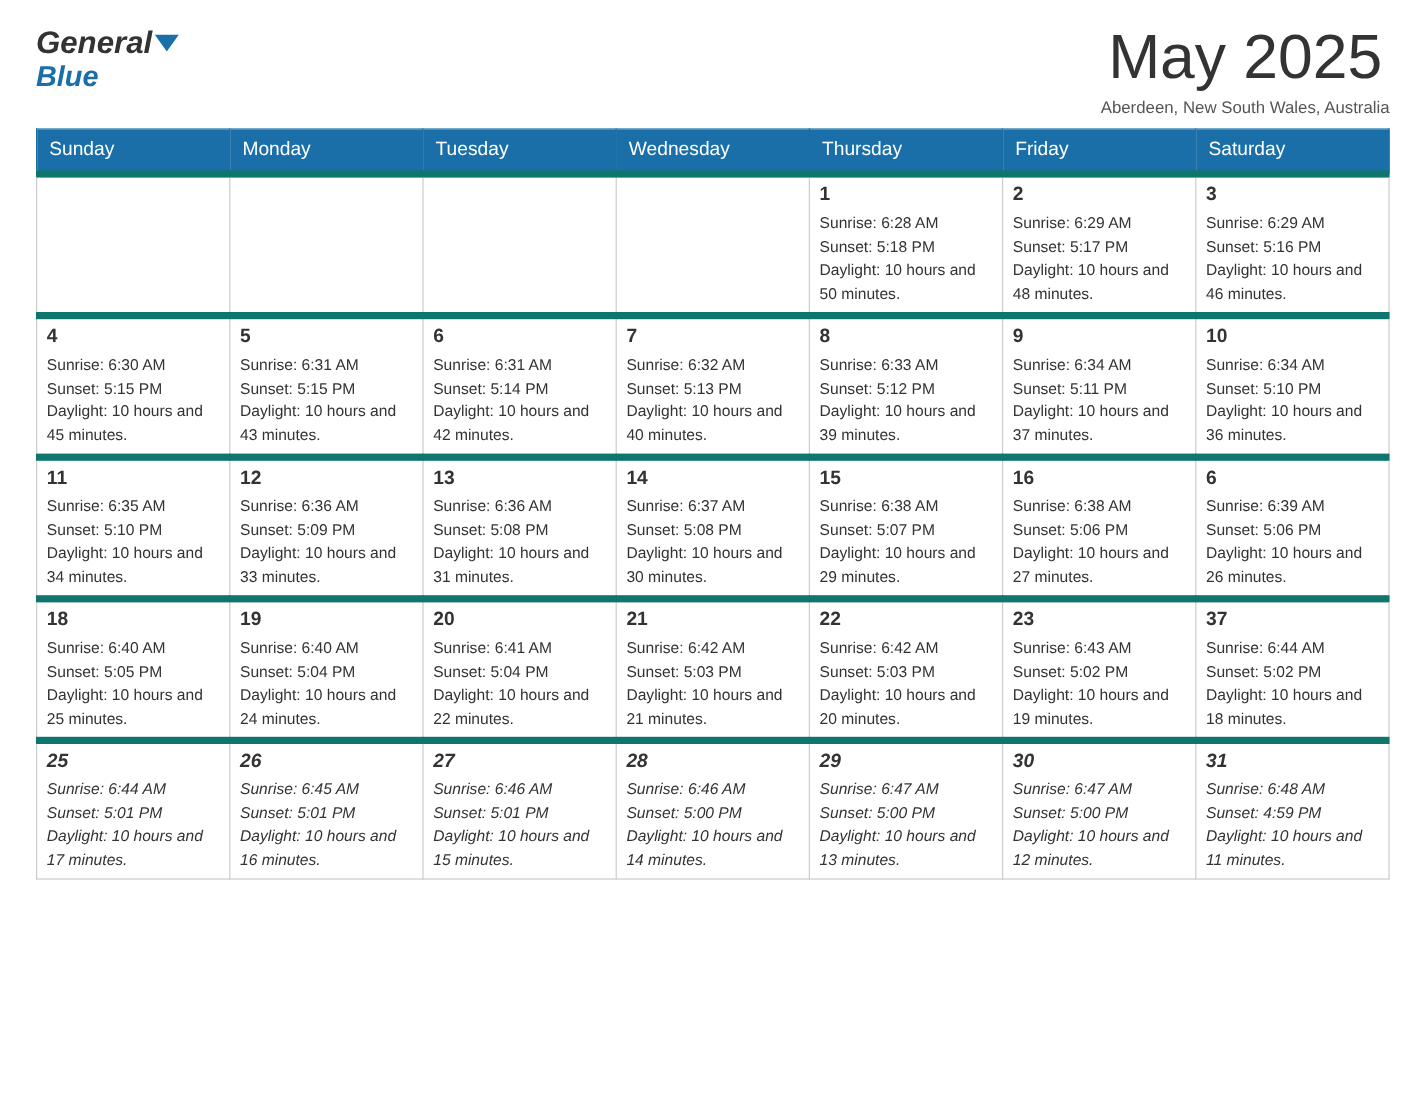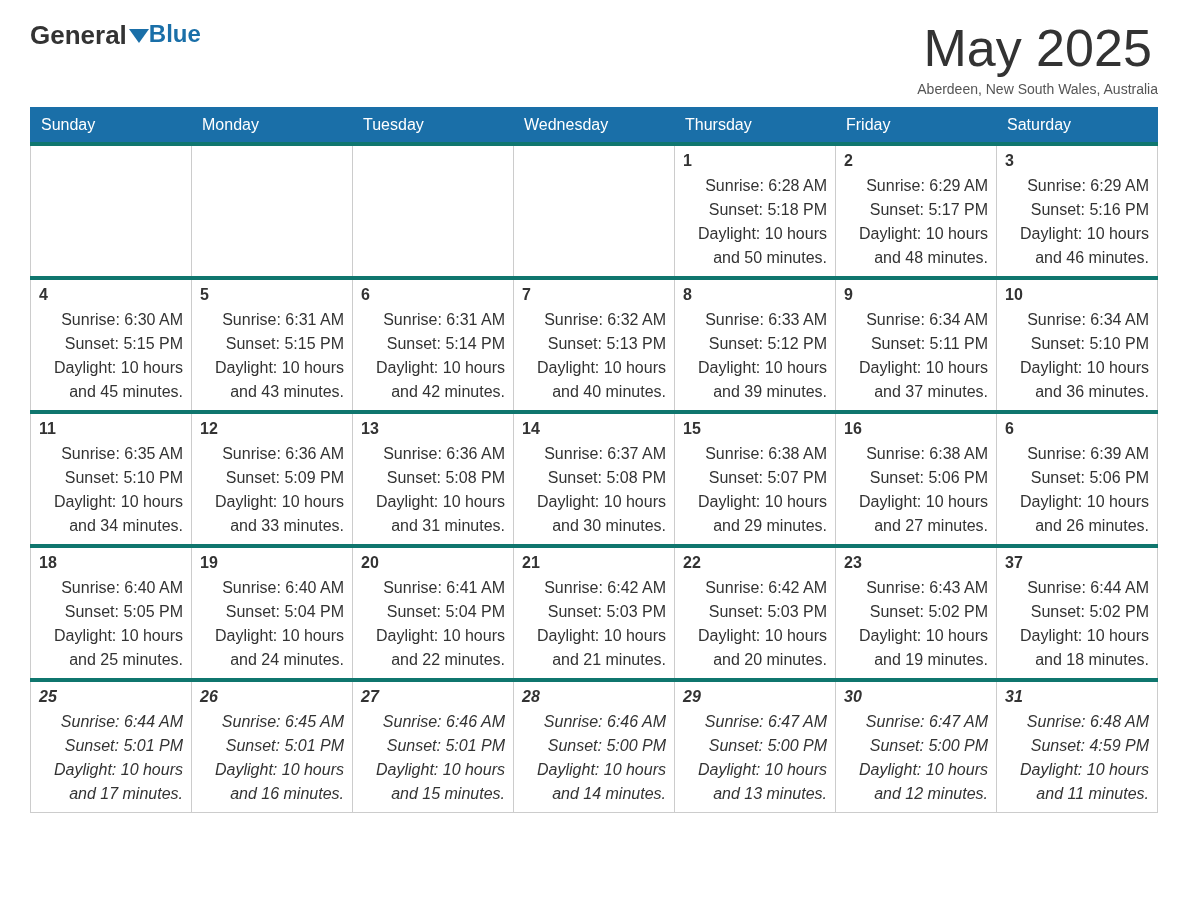--- a/index.html
+++ b/index.html
@@ -12,22 +12,23 @@
       min-height: 918px;
     }
     .header {
       display: flex;
       justify-content: space-between;
       align-items: flex-start;
       margin-bottom: 10px;
     }
     .logo {
       display: flex;
-      flex-direction: row;
+      flex-direction: column;
       align-items: flex-start;
+      font-style: italic;
     }
     .logo-general {
       font-size: 26px;
       font-weight: bold;
       color: #333;
     }
     .logo-blue {
       font-size: 24px;
       font-weight: bold;
       color: #1a6fa8;
@@ -81,30 +82,29 @@
       width: calc(100% / 7);
       min-height: 100px;
     }
     .day-number {
       font-size: 16px;
       font-weight: bold;
       color: #333;
       margin-bottom: 4px;
     }
     .day-info {
-      font-size: 16px;
+      font-size: 13px;
       color: #333;
       line-height: 1.5;
-      text-align: right;
     }
     .empty-cell {
       background: #fff;
     }
     .calendar tr {
-      border-bottom: 4px solid #0f766e;
+      border-bottom: 6px solid #0f766e;
     }
     .calendar tbody tr:last-child {
       border-bottom: none;
       font-style: italic;
     }
   </style>
 </head>
 <body>
 
 <div class="header">

